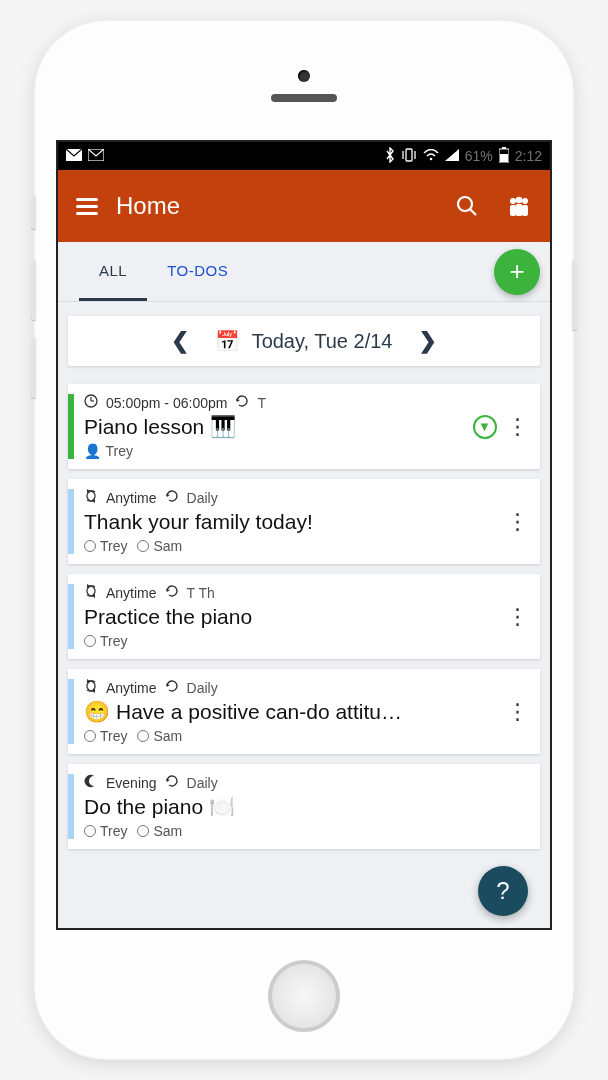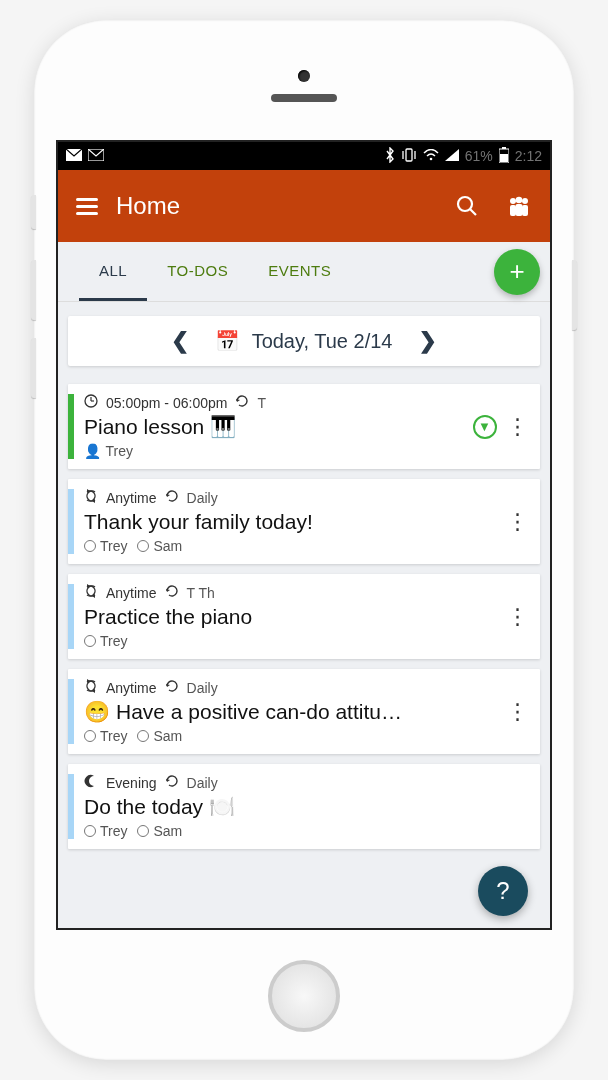--- a/index.html
+++ b/index.html
@@ -54,21 +54,21 @@
   .hamburger span{width:22px;height:3px;background:#fff;border-radius:2px;}
   .icon-btn{width:26px;height:26px;display:flex;align-items:center;justify-content:center;cursor:pointer;}
   
   .tabs-row{
     height:60px;background:#eef0f3;display:flex;align-items:center;
     padding:0 10px 0 0;border-bottom:1px solid #ddd;
   }
   .tabs{display:flex;height:100%;flex:1;padding-left:21px;}
   .tab{
     padding:0 20px;display:flex;align-items:center;
-    font-size:15px;letter-spacing:0.5px;color:#4d7c0f;font-weight:500;
+    font-size:15px;letter-spacing:0.5px;color:#1d4ed8;font-weight:500;
     border-bottom:3px solid transparent;cursor:pointer;
   }
   .tab.active{color:#2b3a4a;border-bottom-color:#2b3a4a;}
   .fab{
     width:46px;height:46px;border-radius:50%;background:#3cb33c;
     color:#fff;font-size:26px;display:flex;align-items:center;justify-content:center;
     box-shadow:0 3px 6px rgba(0,0,0,.25);cursor:pointer;
   }
   
   .date-nav{
@@ -196,21 +196,20 @@
             <rect x="9.5" y="9" width="7" height="12" rx="2"></rect>
             <rect x="16" y="10" width="6" height="11" rx="2"></rect>
           </svg>
       </div>
     </div>
 
     <div class="tabs-row">
       <div class="tabs">
         <div class="tab active">ALL</div>
         <div class="tab">TO-DOS</div>
-        <div class="tab">EVENTS</div>
       </div>
       <div class="fab">+</div>
     </div>
 
     <div class="date-nav">
       <span class="chev">❮</span>
       <span>
         <span class="cal-ic">📅</span>
         <span>Today, Tue 2/14</span>
       </span>
@@ -358,21 +357,21 @@
             <span><svg width="14" height="14" viewBox="0 0 14 14">
                   <path d="M10 2 A6 6 0 1 0 10 12 A4.5 4.5 0 0 1 10 2 Z" fill="#333"></path>
                 </svg></span>
             <span class="lbl">Evening</span>
             <span><svg width="14" height="14" viewBox="0 0 14 14">
                   <path d="M2 7 A5 5 0 1 1 4 11" fill="none" stroke="#333" stroke-width="1.4"></path>
                   <path d="M1 5 L2 8 L5 6 Z" fill="#333"></path>
                 </svg></span>
             <span>Daily</span>
           </div>
-          <div class="title-line">Do the today 🍽️</div>
+          <div class="title-line">Do the piano 🍽️</div>
           <div class="assignees">
             <span class="who">
                 <span class="chk"></span>
                 <span>Trey</span>
               </span>
             <span class="who">
                 <span class="chk"></span>
                 <span>Sam</span>
               </span>
           </div>

